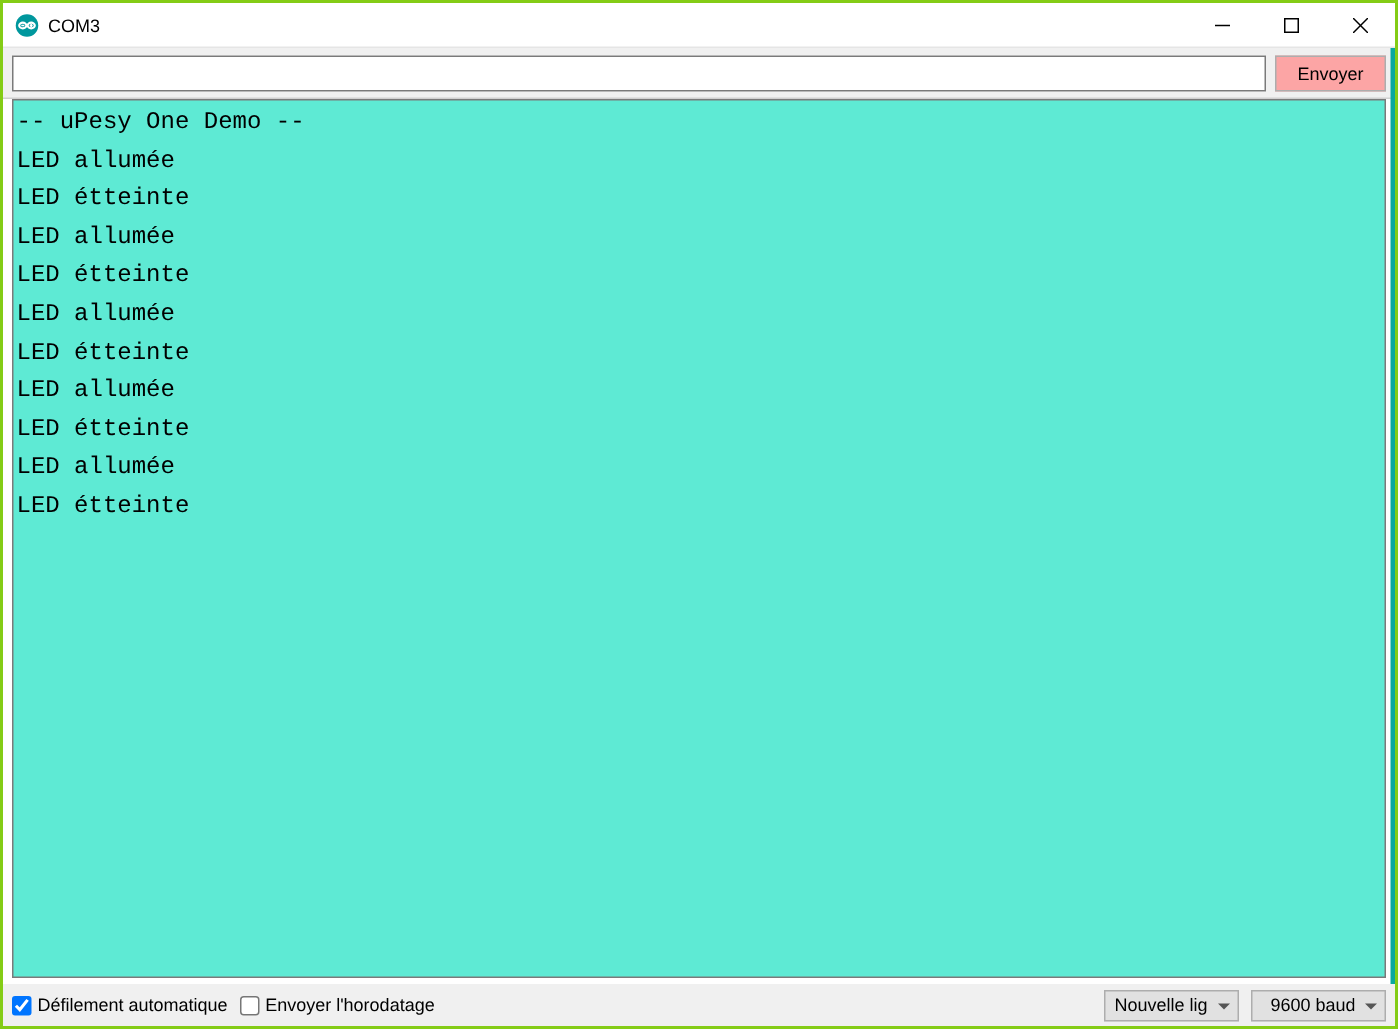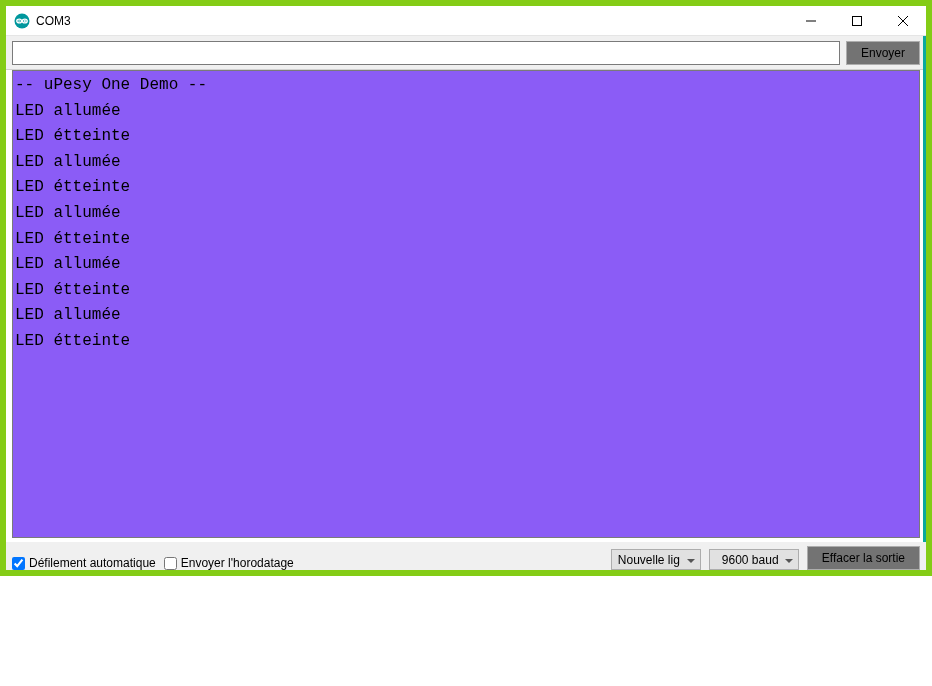--- a/index.html
+++ b/index.html
@@ -5,22 +5,22 @@
     * { box-sizing: border-box; }
     body {
       margin: 0;
       font-family: "Segoe UI", Tahoma, sans-serif;
       font-size: 12px;
       background: #fff;
       overflow: hidden;
     }
     .window {
       width: 932px;
-      height: 576px;
-      border: 6px solid #84cc16;
+      height: 686px;
+      border: 2px solid #84cc16;
       display: flex;
       flex-direction: column;
       background: #fff;
       position: relative;
     }
     .titlebar {
       height: 30px;
       background: #fff;
       display: flex;
       align-items: center;
@@ -68,44 +68,44 @@
       height: 24px;
       border: 1px solid #7a7a7a;
       background: #fff;
       padding: 2px 6px;
       font-size: 12px;
       outline: none;
     }
     .btn {
       height: 24px;
       border: 1px solid #adadad;
-      background: #737373;
+      background: #fca5a5;
       padding: 0 14px;
       font-size: 12px;
       cursor: pointer;
       font-family: inherit;
     }
     .console-area {
       flex: 1;
       border: 1px solid #7a7a7a;
       margin: 0 6px 4px 6px;
-      background: #8b5cf6;
+      background: #5eead4;
       overflow-y: auto;
       font-family: "Courier New", monospace;
       font-size: 16px;
       line-height: 1.6;
       padding: 2px 2px;
       white-space: pre;
       color: #000;
     }
     .bottom-bar {
       height: 28px;
       background: #f0f0f0;
       display: flex;
-      align-items: flex-end;
+      align-items: center;
       padding: 0 6px;
       gap: 8px;
     }
     .chk-wrap {
       display: flex;
       align-items: center;
       gap: 4px;
       font-size: 12px;
       cursor: pointer;
     }
@@ -215,17 +215,16 @@
     <span class="select-wrap">
       <select class="select lineend">
         <option>Nouvelle ligne</option>
       </select>
     </span>
     <span class="select-wrap">
       <select class="select baud">
         <option>9600 baud</option>
       </select>
     </span>
-    <button class="btn">Effacer la sortie</button>
   </div>
 
   <div class="right-edge"></div>
 </div>
 
 </body></html>

